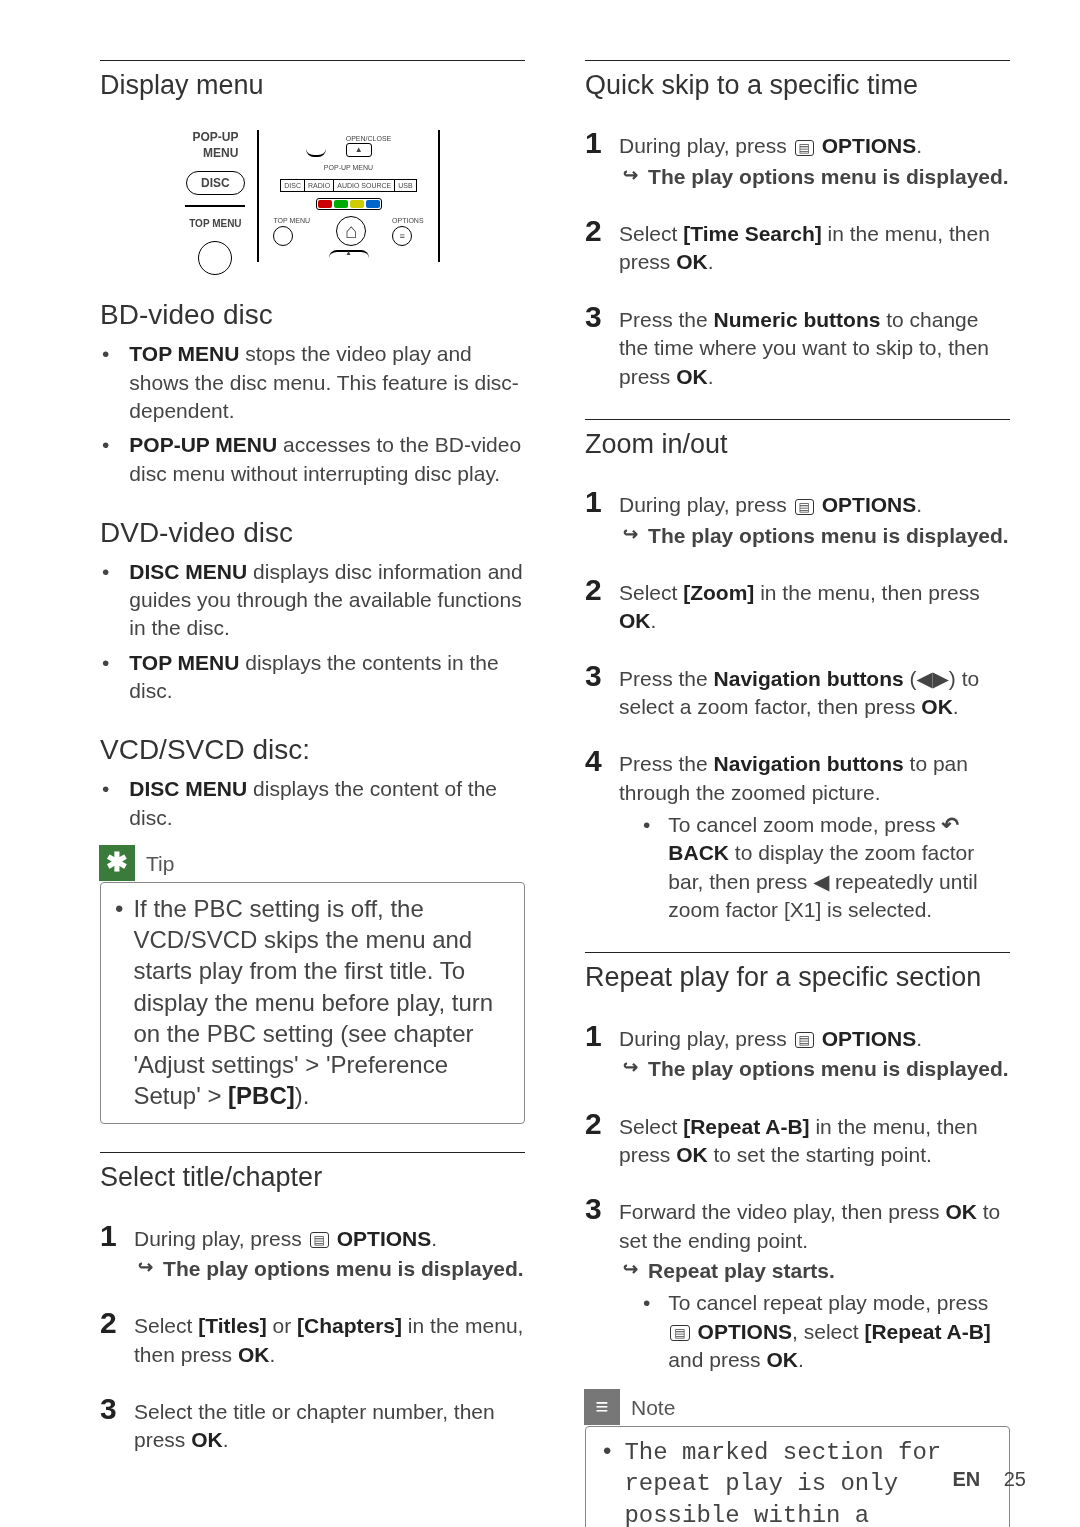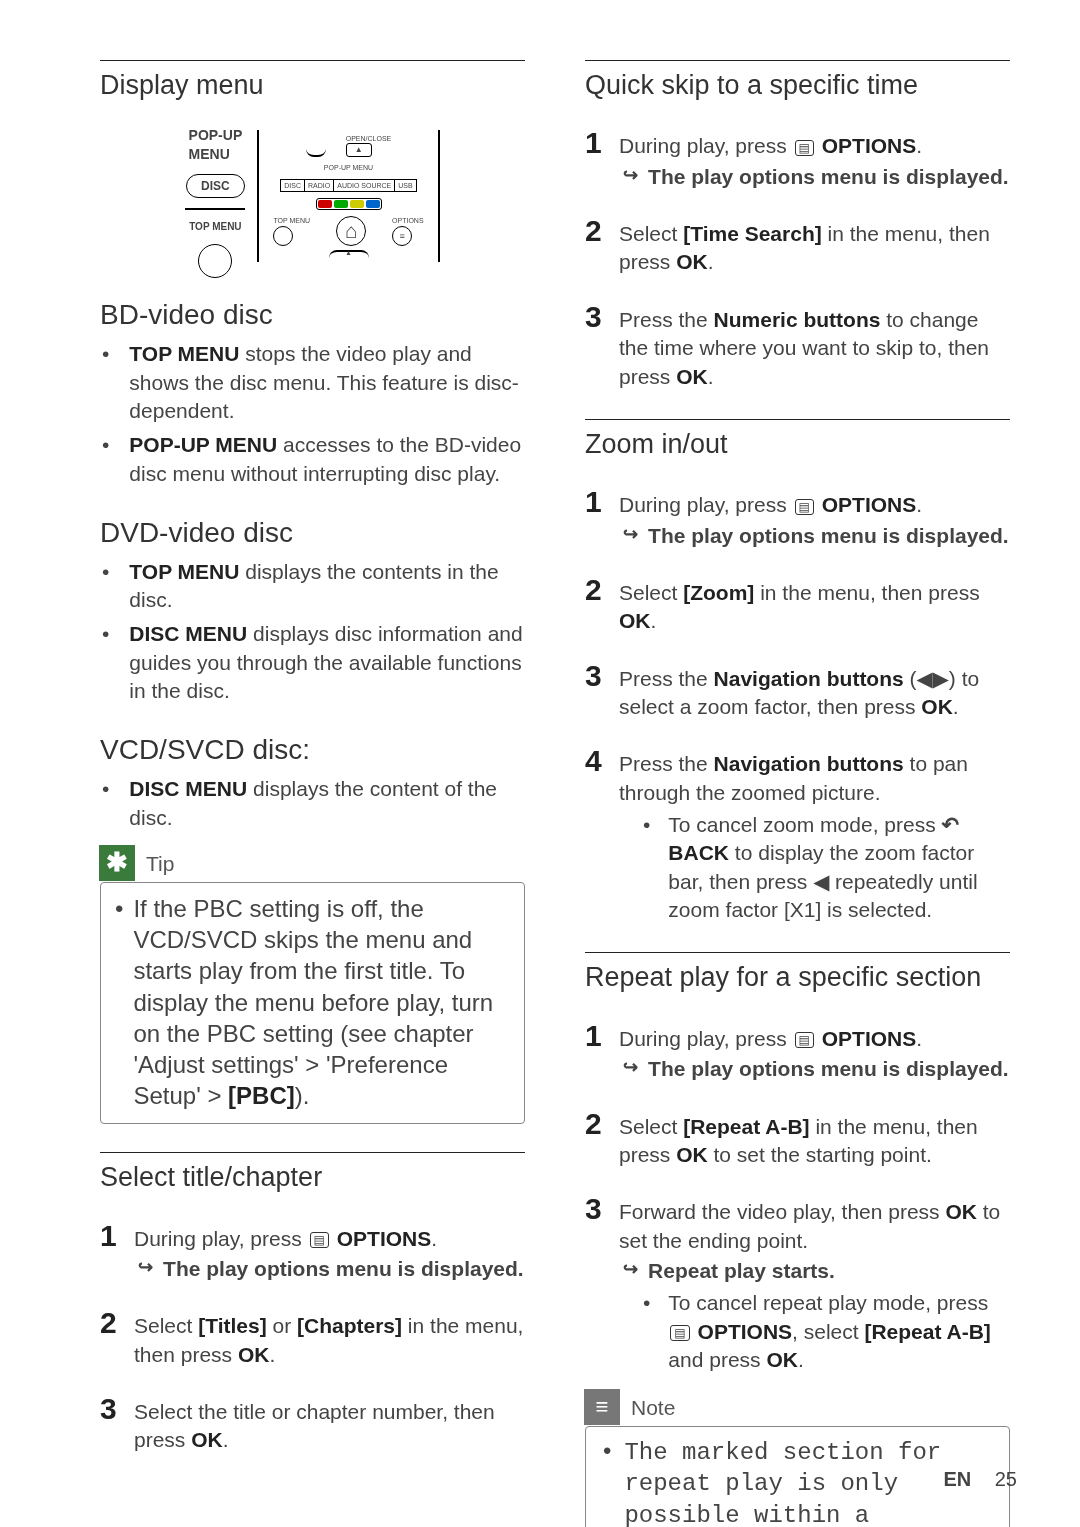--- a/index.html
+++ b/index.html
@@ -22,21 +22,21 @@
   h2 { font-size: 27px; font-weight: 400; color: #333; margin-bottom: 10px; }
   h3 { font-size: 28px; font-weight: 400; color: #333; margin-bottom: 6px; margin-top: 14px;}
   .remote-box {
     width: 300px; height: 165px;
     margin: 6px auto 18px auto;
     display: flex; justify-content: center; align-items: center;
     gap: 12px;
   }
   .remote-left { display:flex; flex-direction:column; align-items:center; gap:10px;}
   .remote-right { display:flex; flex-direction:column; align-items:center; gap:6px; border-left:2px solid #000; border-right:2px solid #000; padding:4px 14px;}
-  .popup-label { font-size:14px; text-align:left; font-weight:bold;margin-top:12px;}
+  .popup-label { font-size:12px; text-align:right; font-weight:bold;margin-top:12px;}
   .disc-btn { border:1.5px solid #000; border-radius:12px; padding:3px 14px; font-size:12px; font-weight:bold;}
   .topmenu-label { font-size:10px; font-weight:bold;}
   .circle-btn { width:34px; height:34px; border:1.5px solid #000; border-radius:50%;}
   .line-btn { border-bottom:2px solid #000; width:60px; position:relative;}
   .tiny { font-size:7px; }
   .src-row { display:flex; border:1px solid #000; font-size:7px;}
   .src-row span { border-right:1px solid #000; padding:1px 3px;}
   .src-row span:last-child{border:none;}
   .color-row { display:flex; gap:2px; border:1px solid #000; border-radius:3px; padding:1px;}
   .color-row span { width:14px; height:8px; border-radius:2px;}
@@ -84,21 +84,21 @@
   .tip-body, .note-body { padding: 10px 14px 12px 14px; font-size: 24px; line-height:1.3;}
   .tip-body .row, .note-body .row { display:flex;}
   .tip-body .row::before, .note-body .row::before { content:"•"; margin-right:10px;}
   .icon-inline {
     display:inline-block; vertical-align:middle;
     border:1.5px solid #333; border-radius:3px;
     font-size:12px; padding:0 3px; line-height:1.2;
     margin: 0 2px;
   }
   .back-icon { font-weight:bold; }
-  .footer { position:absolute; bottom:34px; right:63px; font-size:20px; color:#444;}
+  .footer { position:absolute; bottom:34px; right:54px; font-size:20px; color:#444;}
   .footer .en { font-weight:700; margin-right:18px;}
 </style>
 </head>
 <body>
 
 <div class="col">
 
   <div class="section">
     <div class="hr"></div>
     <h2>Display menu</h2>
@@ -156,24 +156,24 @@
           <div><span class="bold">TOP MENU</span><span> stops the video play and shows the disc menu. This feature is disc-dependent.</span></div>
         </li>
       <li>
           <div><span class="bold">POP-UP MENU</span><span> accesses to the BD-video disc menu without interrupting disc play.</span></div>
         </li>
     </ul>
 
     <h3 style="margin-top:26px;">DVD-video disc</h3>
     <ul class="bul">
       <li>
+          <div><span class="bold">DISC MENU</span><span> displays disc information and guides you through the available functions in the disc.</span></div>
+        </li>
+      <li>
           <div><span class="bold">TOP MENU</span><span> displays the contents in the disc.</span></div>
-        </li>
-      <li>
-          <div><span class="bold">DISC MENU</span><span> displays disc information and guides you through the available functions in the disc.</span></div>
         </li>
     </ul>
 
     <h3 style="margin-top:26px;">VCD/SVCD disc:</h3>
     <ul class="bul">
       <li>
           <div><span class="bold">DISC MENU</span><span> displays the content of the disc.</span></div>
         </li>
     </ul>
 

